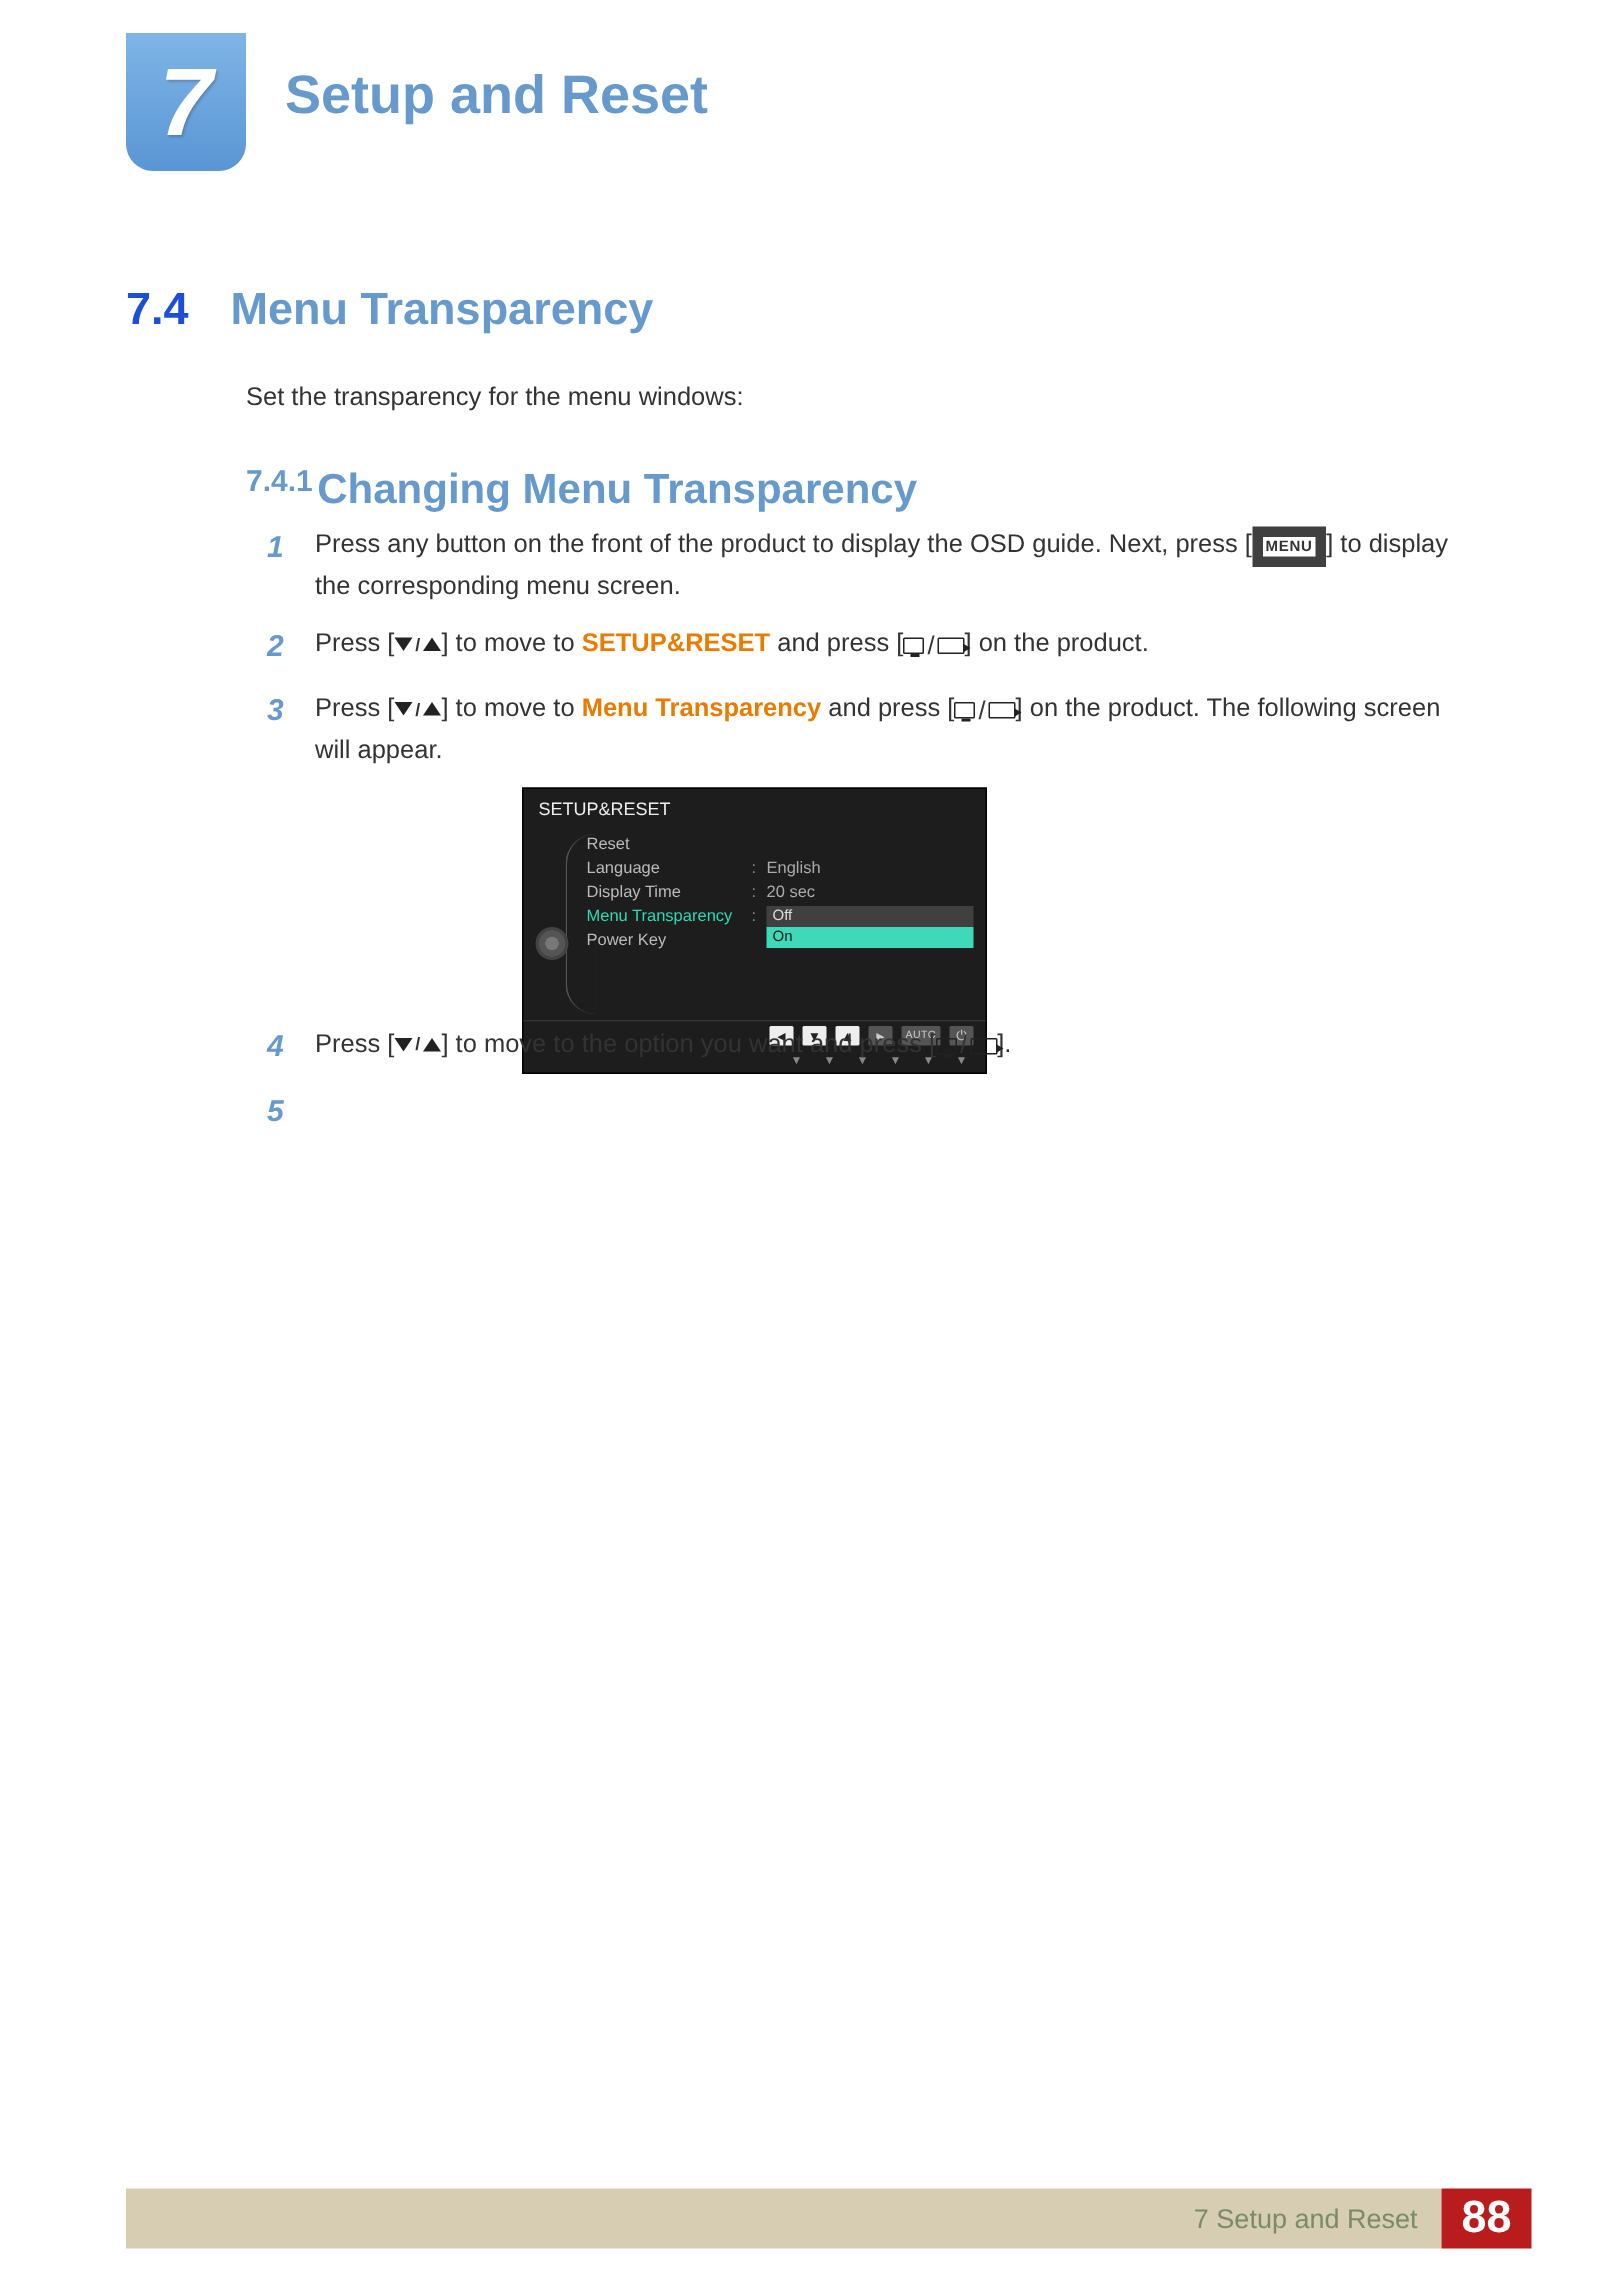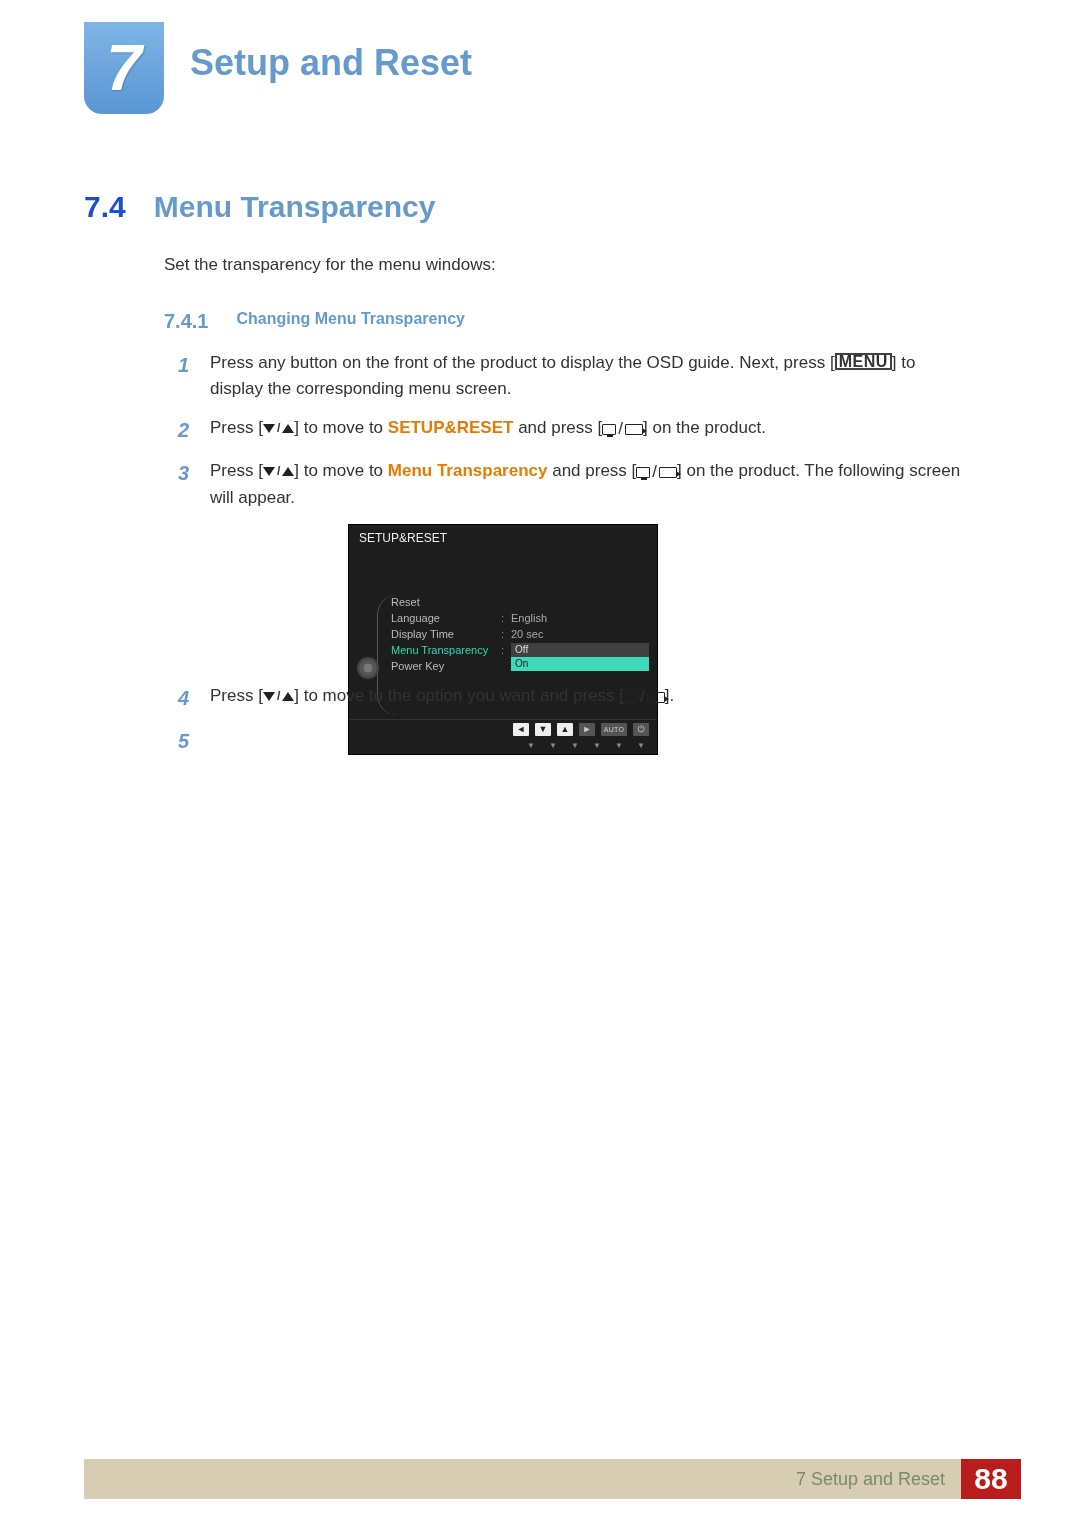--- a/index.html
+++ b/index.html
@@ -61,29 +61,29 @@
     left: 164px;
     top: 255px;
     font-size: 17px;
     color: #333;
   }
   .subsection-row {
     position: absolute;
     left: 164px;
     top: 310px;
     display: flex;
-    gap: 28px;
+    gap: 3px;
   }
   .subsection-num {
     font-size: 20px;
     font-weight: bold;
     color: #6699cc;
   }
   .subsection-title {
-    font-size: 16px;
+    font-size: 28px;
     font-weight: bold;
     color: #6699cc;
   }
   .steps {
     position: absolute;
     left: 178px;
     top: 350px;
     width: 790px;
   }
   .step {
@@ -96,22 +96,22 @@
   }
   .step-idx {
     font-size: 20px;
     font-style: italic;
     font-weight: bold;
     color: #6699cc;
     min-width: 18px;
   }
   .menu-chip {
     display: inline-block;
-    border: 2px solid #404040;
-    font-size: 16px;
+    border: 7px solid #404040;
+    font-size: 10px;
     font-weight: bold;
     padding: 0 2px;
     line-height: 13px;
     vertical-align: 1px;
     letter-spacing: 0.5px;
   }
   .arrow-chip {
     display: inline-flex;
     align-items: center;
     gap: 2px;
@@ -180,21 +180,20 @@
     font-family: Arial, sans-serif;
   }
   .osd-title {
     color: #eee;
     font-size: 12px;
     padding: 6px 10px 4px 10px;
   }
   .osd-body {
     display: flex;
     height: 130px;
-    margin-top: 40px;
   }
   .osd-left {
     width: 40px;
     position: relative;
   }
   .gear {
     position: absolute;
     left: 10px; top: 70px;
     width: 18px; height: 18px;
     border-radius: 50%;

